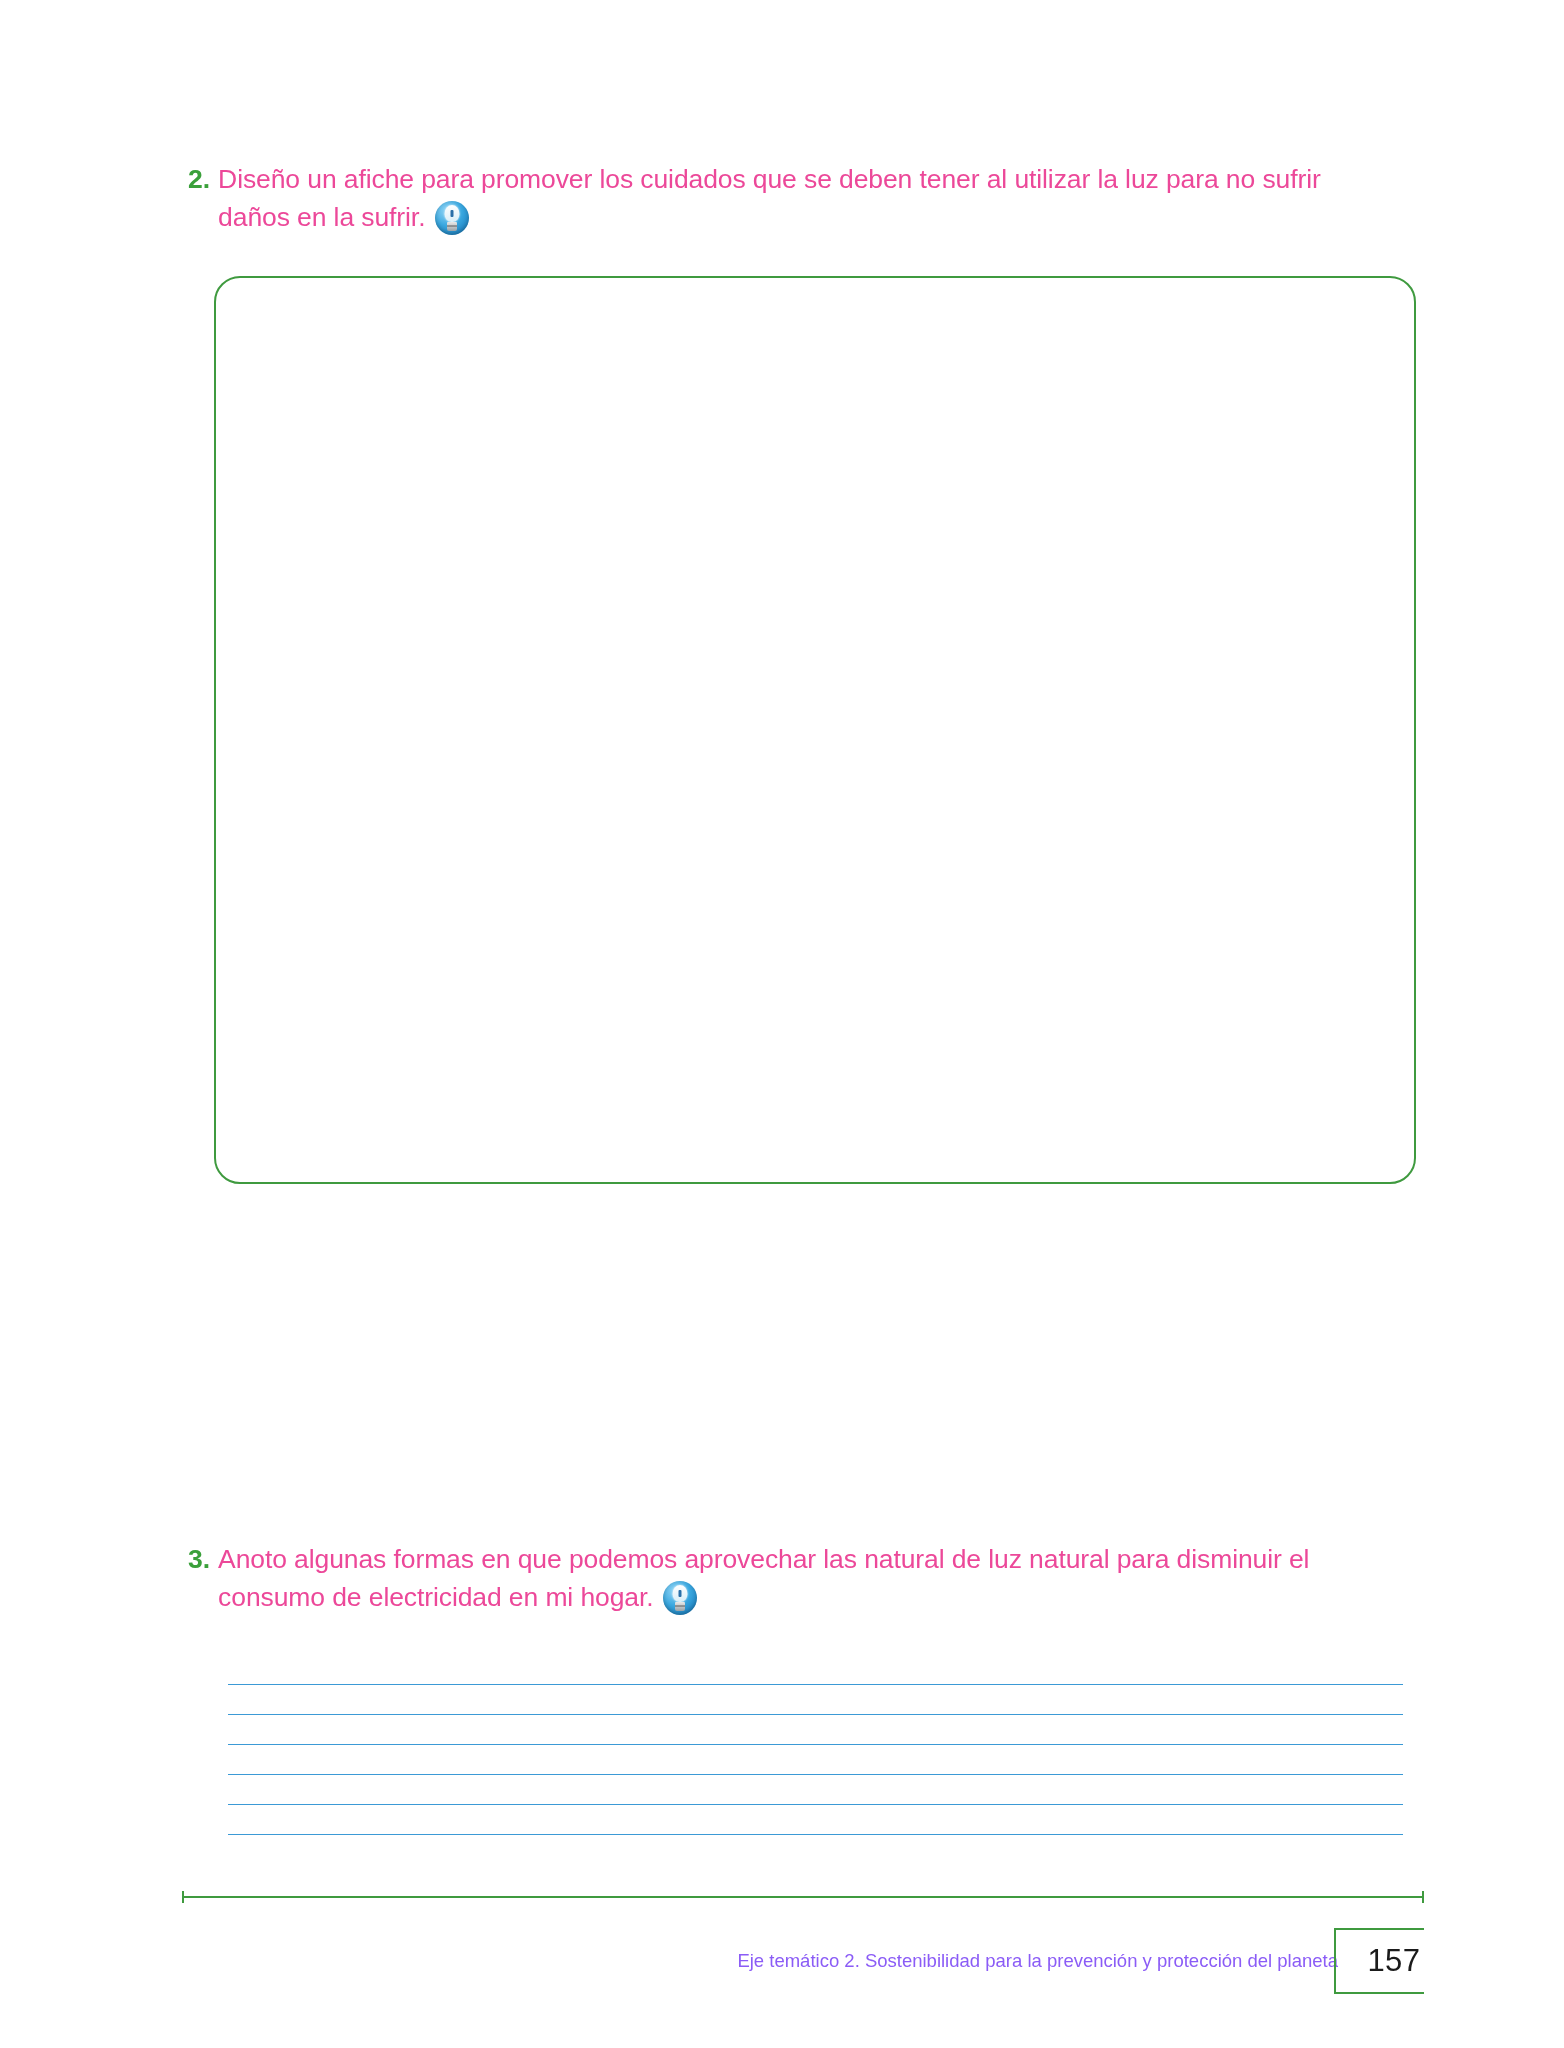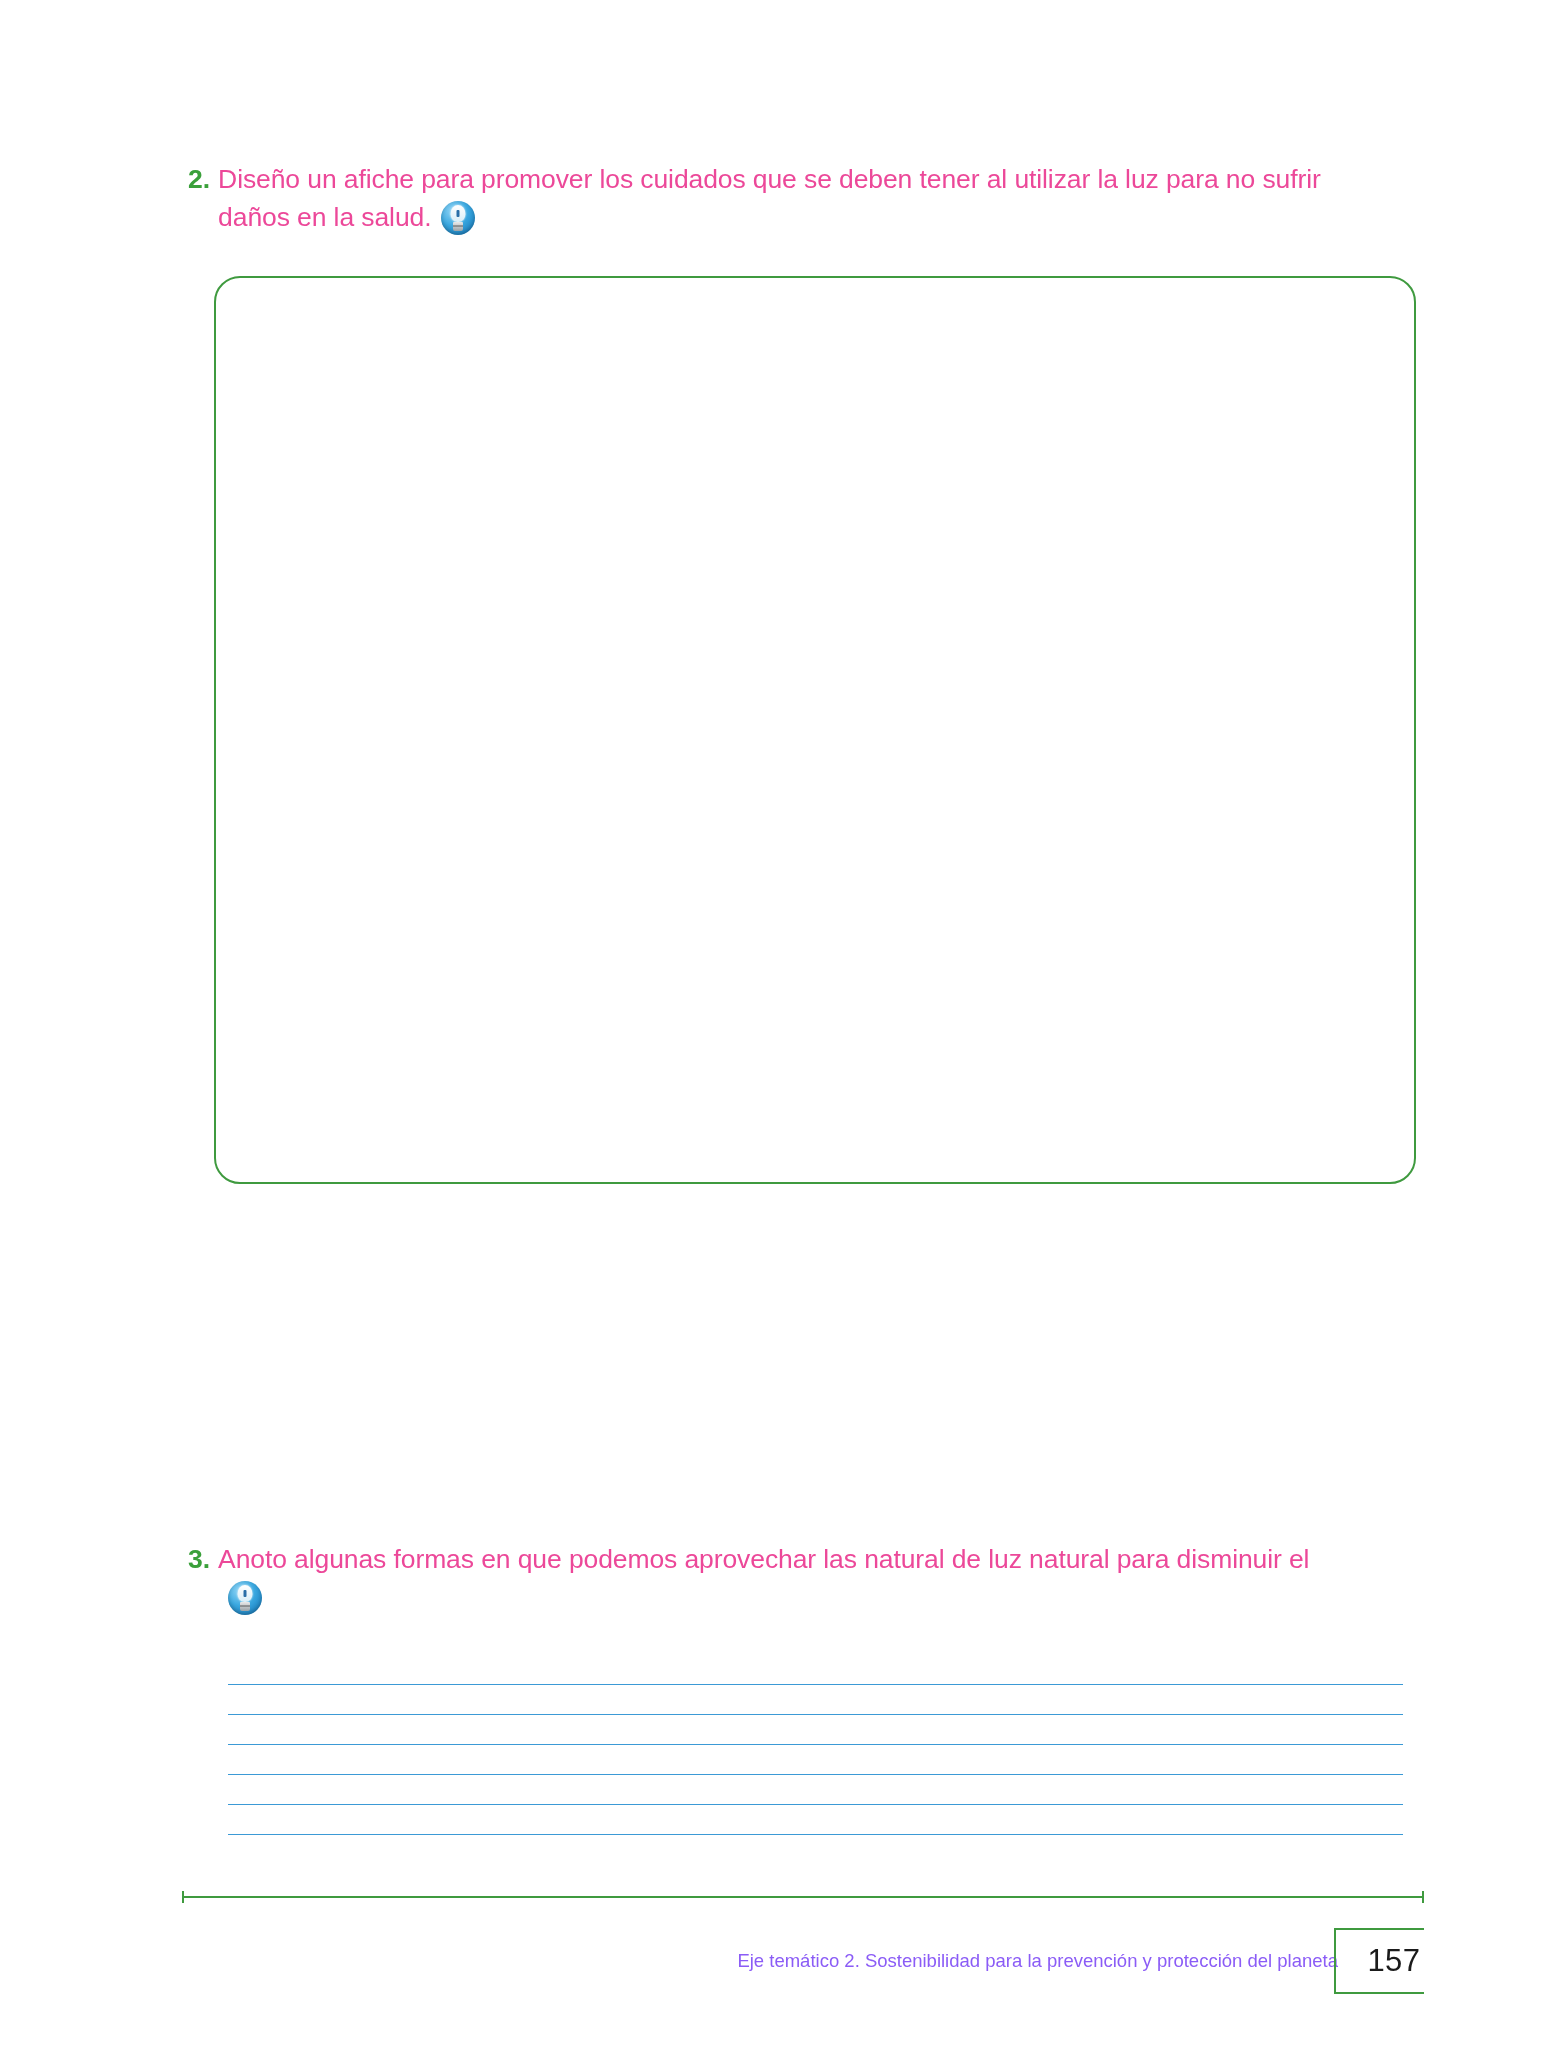--- a/index.html
+++ b/index.html
@@ -197,35 +197,35 @@
 <body>
 
 <div class="page">
 
   <div class="ex2">
     <div class="q-row">
       <span class="q-num">2.</span>
       <span class="q-text">
         <span>Diseño un afiche para promover los cuidados que se deben tener al utilizar la luz para no sufrir</span>
         <span class="indent2">
-          <span>daños en la salud.</span><span class="bulb"><span class="disc"></span><span class="glass"></span><span class="fil"></span><span class="base"></span></span>
+          <span>daños en la sufrir.</span><span class="bulb"><span class="disc"></span><span class="glass"></span><span class="fil"></span><span class="base"></span></span>
         </span>
       </span>
     </div>
   </div>
 
   <div class="answer-box"></div>
 
   <div class="ex3">
     <div class="q-row">
       <span class="q-num">3.</span>
       <span class="q-text">
         <span>Anoto algunas formas en que podemos aprovechar las natural de luz natural para disminuir el</span>
         <span class="indent2">
-          <span class="bulb"><span class="disc"></span><span class="glass"></span><span class="fil"></span><span class="base"></span></span>
+          <span>consumo de electricidad en mi hogar.</span><span class="bulb"><span class="disc"></span><span class="glass"></span><span class="fil"></span><span class="base"></span></span>
         </span>
       </span>
     </div>
   </div>
 
   <div class="lines">
     <div class="ln"></div>
     <div class="ln"></div>
     <div class="ln"></div>
     <div class="ln"></div>

